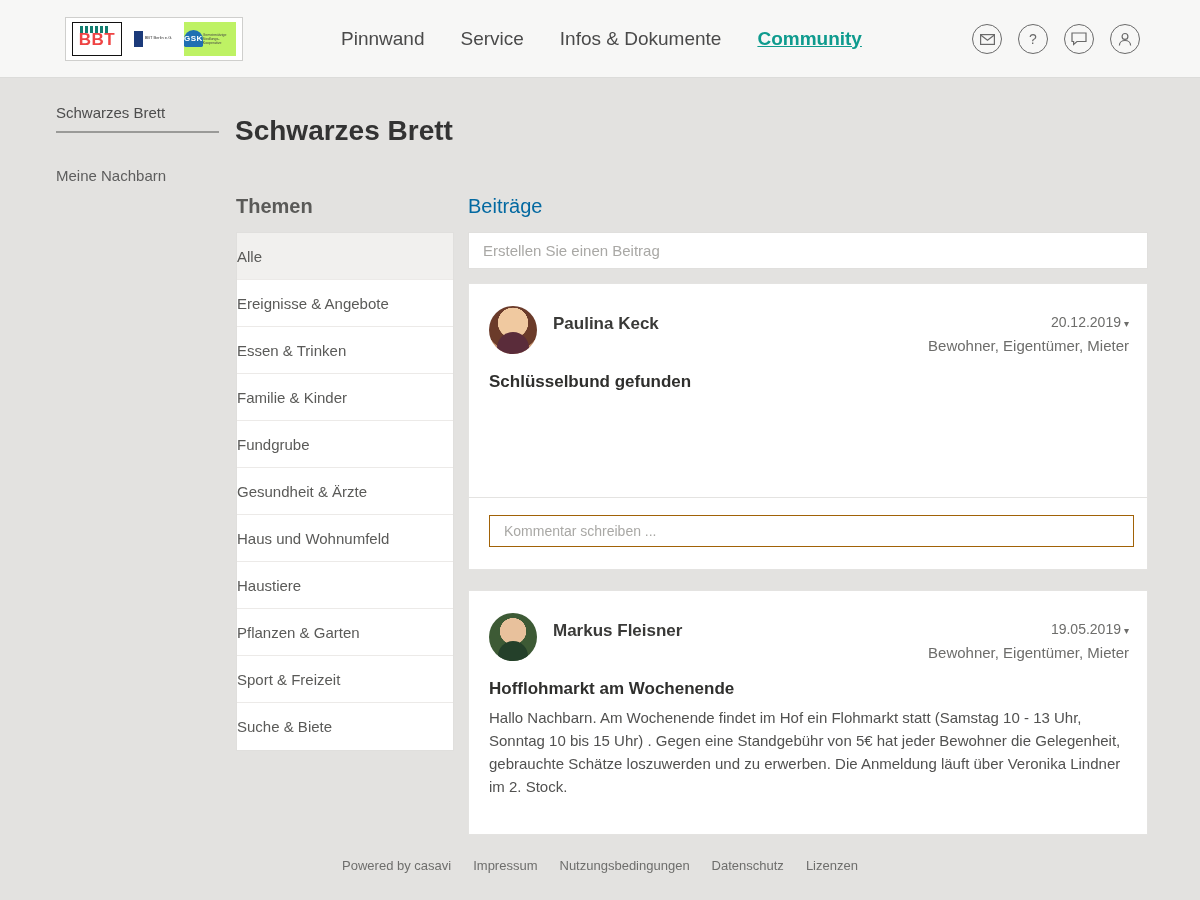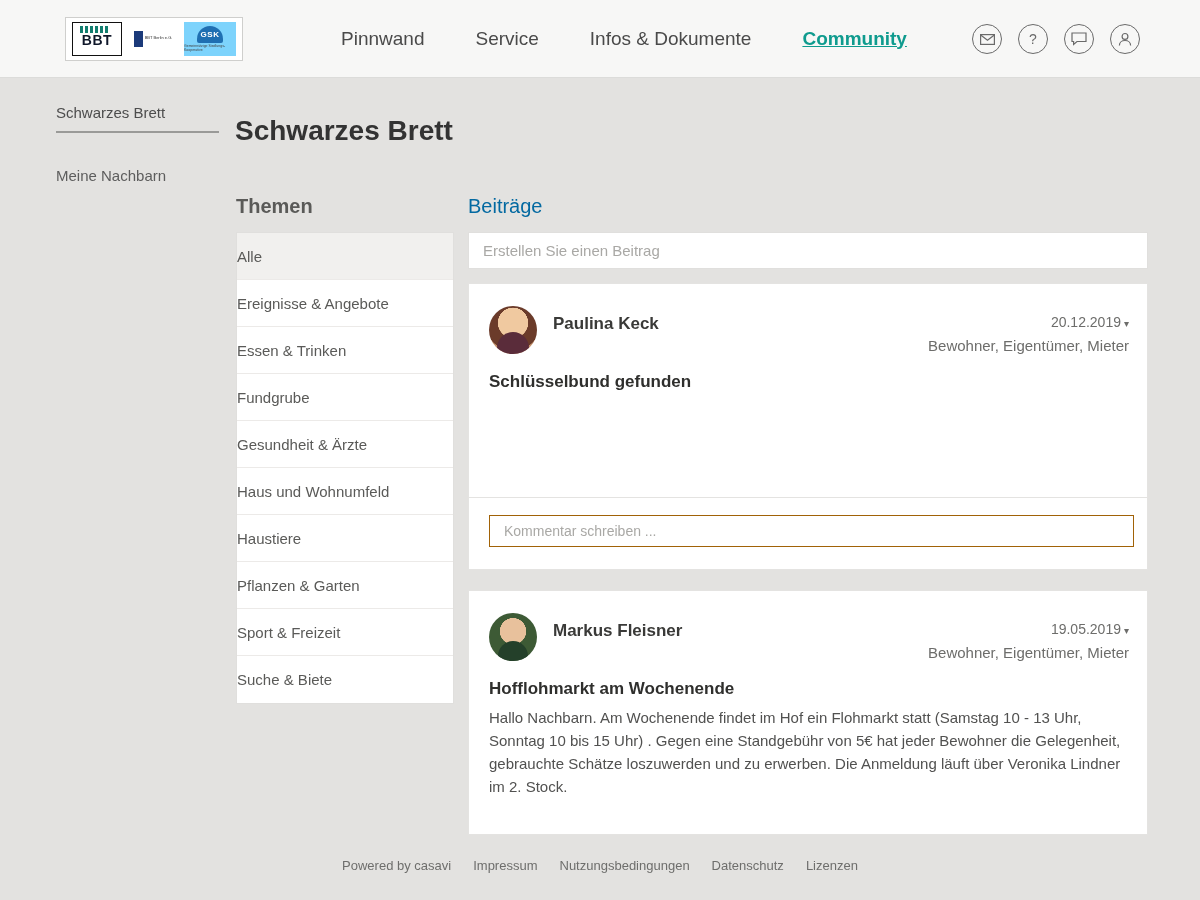--- a/index.html
+++ b/index.html
@@ -29,38 +29,38 @@
   }
   .logo-bbt {
     width: 50px; height: 34px; border: 1px solid #111; background:#fff;
     display:flex; flex-direction:column; justify-content:center; align-items:center;
     position: relative;
   }
   .logo-bbt .bars {
     position:absolute; top:3px; left:7px; display:flex; gap:2px;
   }
   .logo-bbt .bars i { display:block; width:3px; height:7px; background:#127d6f; }
-  .logo-bbt .txt { font-size: 14px; font-weight: bold; letter-spacing: .5px; margin-top:2px; color:#0f172a; }
+  .logo-bbt .txt { font-size: 17px; font-weight: bold; letter-spacing: .5px; margin-top:2px; color:#ef4444; }
   .logo-small {
     width: 46px; height: 32px; background:#fff; display:flex; align-items:center; justify-content:center;
     font-size: 4px; color:#333; line-height:1.2; text-align:center; overflow:hidden; padding:1px;
   }
   .logo-small .blue-block { width:9px; height:16px; background:#1b3a7a; margin-right:2px; }
   .logo-gsk {
-    width: 52px; height: 34px; background:#7dd3fc; display:flex; flex-direction:column; align-items:center; justify-content:center;
+    width: 52px; height: 34px; background:#bef264; display:flex; flex-direction:row; align-items:center; justify-content:center;
   }
   .logo-gsk .globe {
     width:26px; height:17px; border-radius: 26px 26px 4px 4px; background:#1f6fb2; position:relative;
     display:flex; align-items:center; justify-content:center;
   }
   .logo-gsk .globe span { color:#fff; font-size:8px; font-weight:bold; letter-spacing:.5px; }
   .logo-gsk .sub { font-size:3.5px; color:#444; margin-top:1px; }
 
   .nav {
-    display: flex; align-items: center; gap: 51px;
+    display: flex; align-items: center; gap: 36px;
     margin-left: 98px;
   }
   .nav a {
     font-size: 19px; color: #4a4a4a; text-decoration: none;
     font-weight: 500;
   }
   .nav a.active { color: #0f9b8e; font-weight: 700; text-decoration: underline; }
 
   .header-icons {
     position: absolute; right: 60px; top: 24px;
@@ -248,20 +248,21 @@
     </div>
   </div>
 
   <div class="page-title">Schwarzes Brett</div>
 
   <div class="topics-head">Themen</div>
   <div class="topics">
     <div class="topic selected">Alle</div>
     <div class="topic">Ereignisse &amp; Angebote</div>
     <div class="topic">Essen &amp; Trinken</div>
+    <div class="topic">Familie &amp; Kinder</div>
     <div class="topic">Fundgrube</div>
     <div class="topic">Gesundheit &amp; Ärzte</div>
     <div class="topic">Haus und Wohnumfeld</div>
     <div class="topic">Haustiere</div>
     <div class="topic">Pflanzen &amp; Garten</div>
     <div class="topic">Sport &amp; Freizeit</div>
     <div class="topic">Suche &amp; Biete</div>
   </div>
 
   <div class="posts-head">Beiträge</div>

